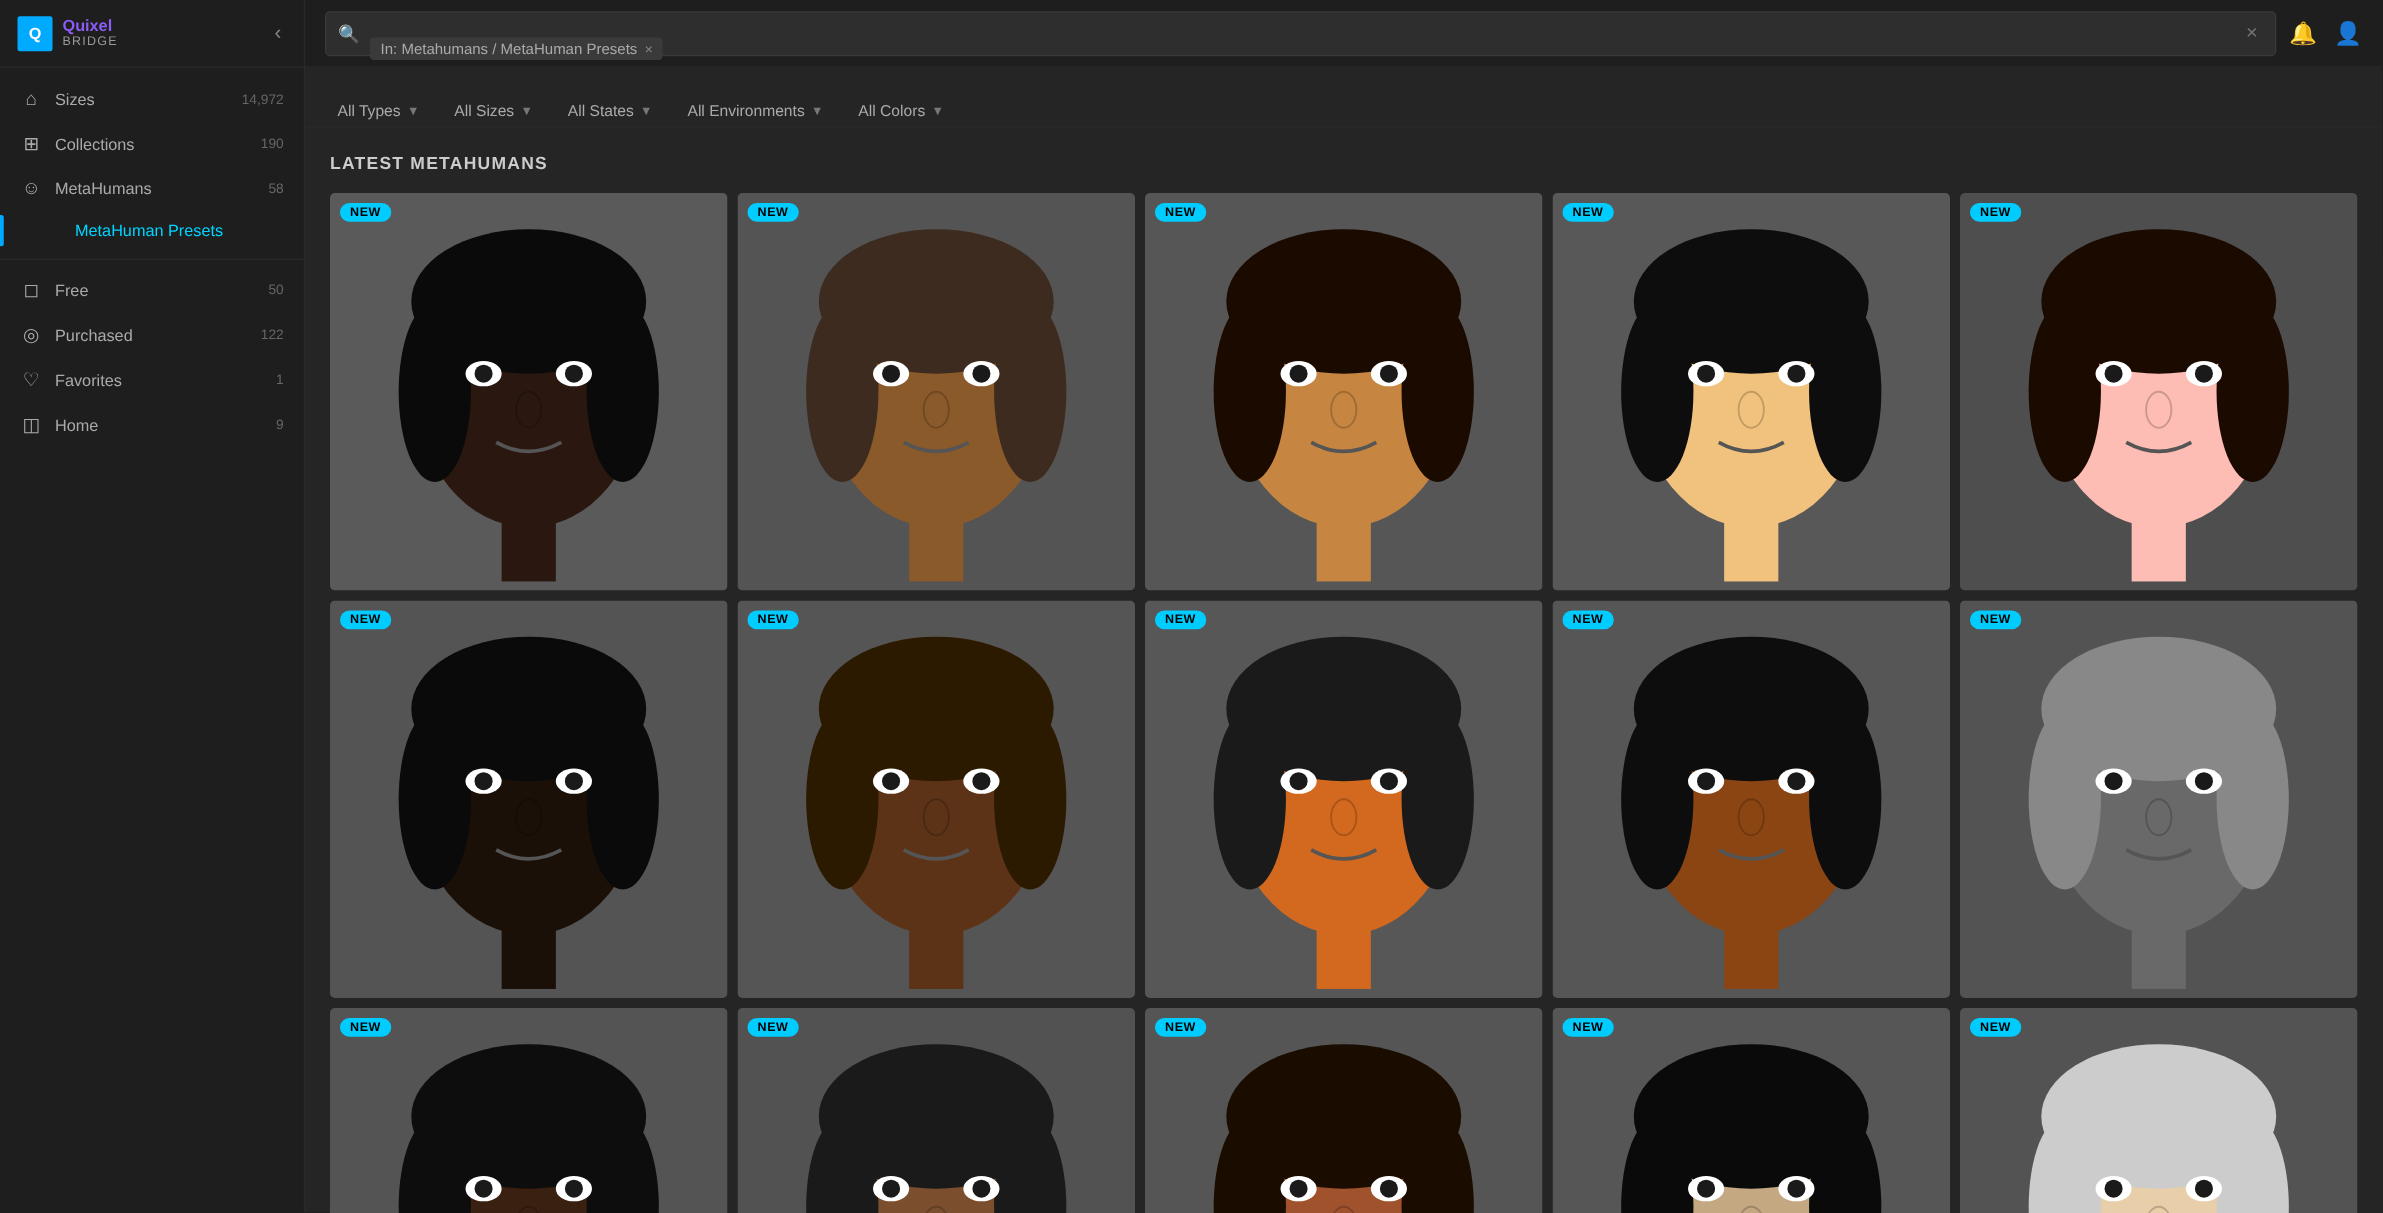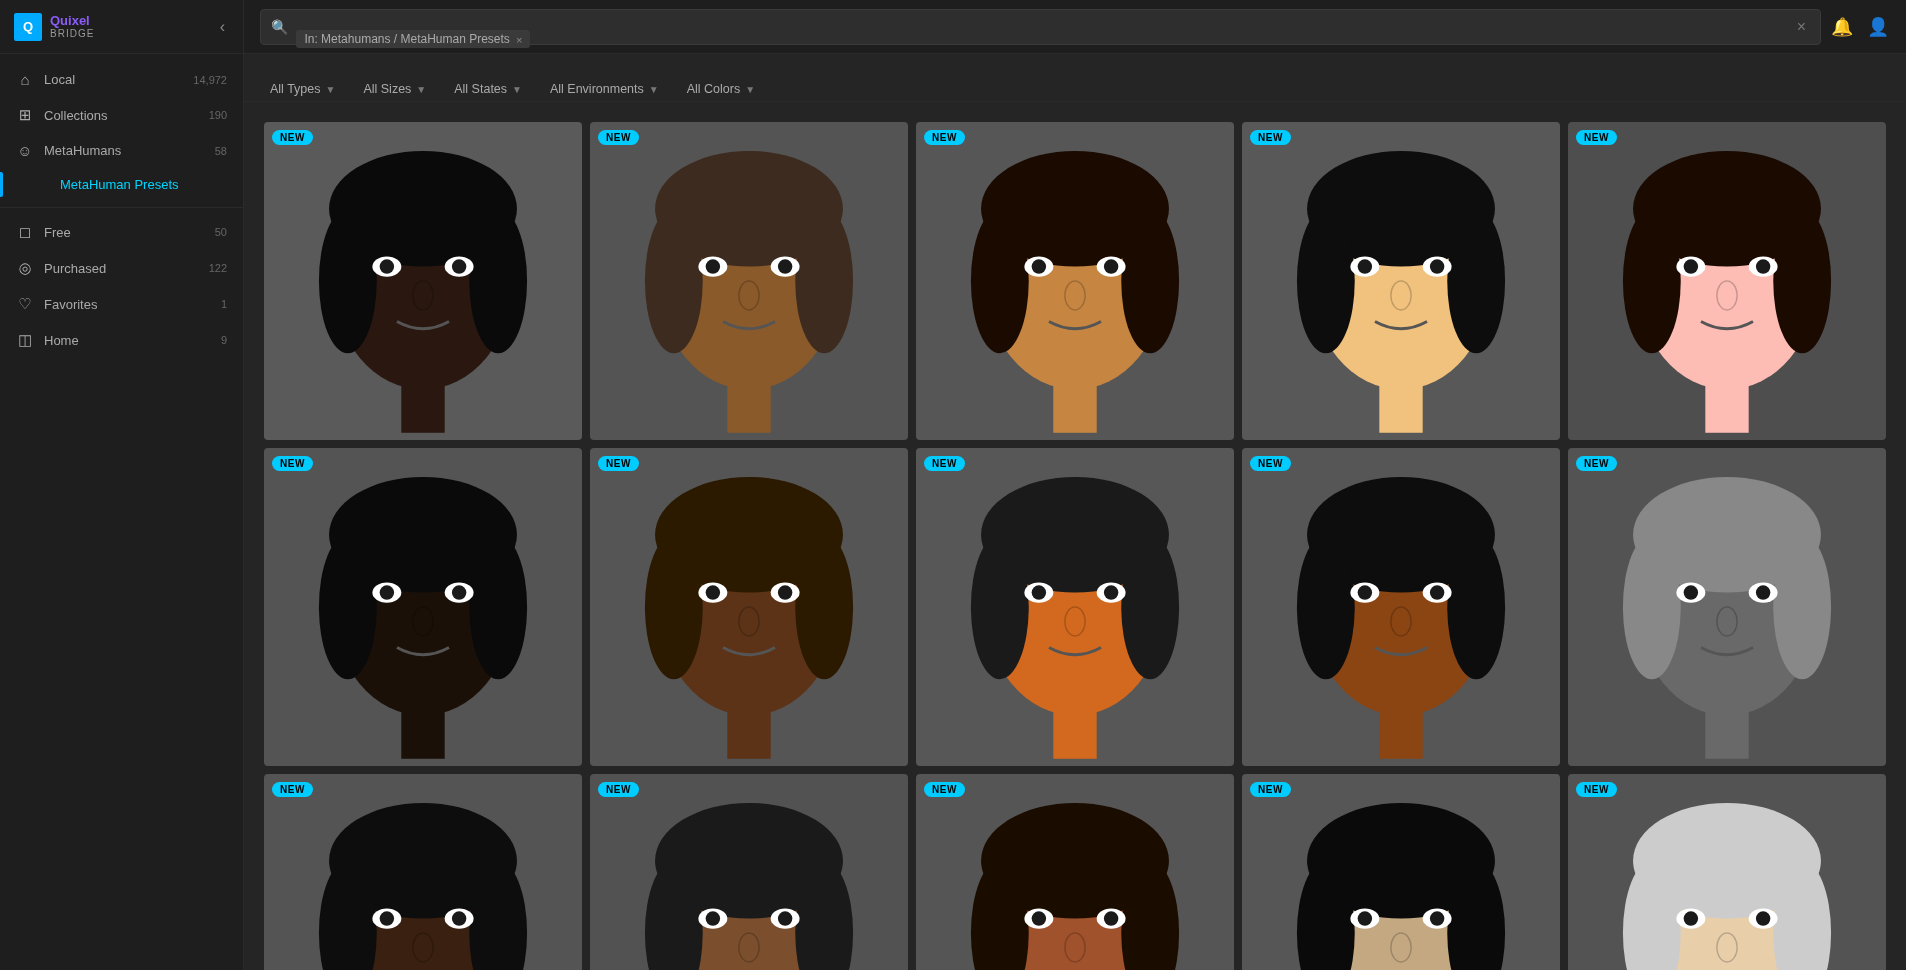--- a/index.html
+++ b/index.html
@@ -265,21 +265,21 @@
         <div class="logo-sub">BRIDGE</div>
       </div>
     </div>
     <button class="sidebar-collapse-btn">‹</button>
   </div>
 
   <nav class="sidebar-nav">
 
     <div class="nav-item">
       <span class="nav-icon">⌂</span>
-      <span class="nav-label">Local</span>
+      <span class="nav-label">Sizes</span>
       <span class="nav-count">14,972</span>
     </div>
 
     <div class="nav-item">
       <span class="nav-icon">⊞</span>
       <span class="nav-label">Collections</span>
       <span class="nav-count">190</span>
     </div>
 
     <div class="nav-item">
@@ -355,20 +355,21 @@
       <span>All Environments</span>
       <span class="filter-arrow">▼</span>
     </button>
     <button class="filter-dropdown">
       <span>All Colors</span>
       <span class="filter-arrow">▼</span>
     </button>
   </div>
 
   <div class="content-area">
+    <div class="section-title">LATEST METAHUMANS</div>
 
     <div class="grid" id="metahuman-grid">
 
     <div class="card"><div class="new-badge">NEW</div><svg viewBox="0 0 200 220" width="100%" height="100%" style="background: rgb(90, 90, 90);">
             <rect x="85" y="155" width="30" height="60" fill="#2a1810"></rect>
             <ellipse cx="100" cy="110" rx="62" ry="75" fill="#2a1810"></ellipse>
             <ellipse cx="100" cy="60" rx="65" ry="40" fill="#0a0a0a"></ellipse>
             <ellipse cx="48" cy="110" rx="20" ry="50" fill="#0a0a0a"></ellipse>
             <ellipse cx="152" cy="110" rx="20" ry="50" fill="#0a0a0a"></ellipse>
             <ellipse cx="75" cy="100" rx="10" ry="7" fill="#fff"></ellipse>

